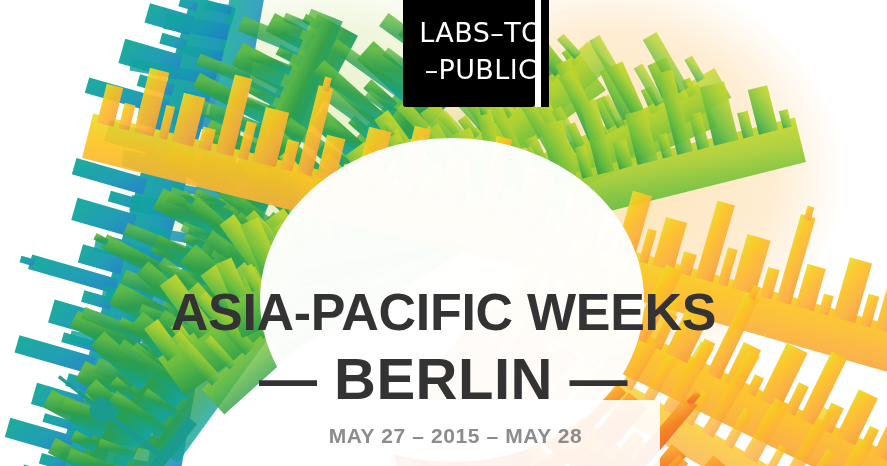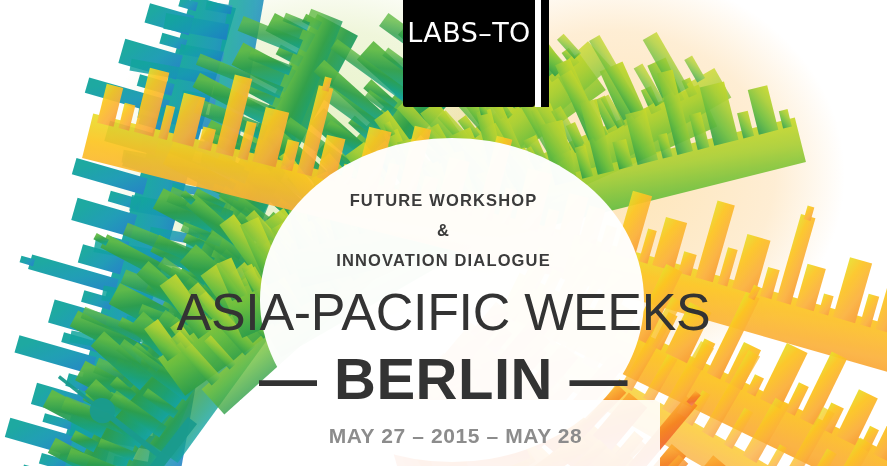--- a/index.html
+++ b/index.html
@@ -56,20 +56,21 @@
     position: absolute;
     width: 132px;
     text-align: center;
     color: #ffffff;
     font-family: "DejaVu Sans", sans-serif;
     font-size: 27px;
     font-weight: 400;
     letter-spacing: 0.4px;
     line-height: 1;
     white-space: nowrap;
+    padding-left: 12px;
   }
   #logo-line-1 { top: 23px; }
   #logo-line-2 { top: 60px; }
 
   
   #center-text {
     position: absolute;
     left: 0;
     top: 0;
     width: 887px;
@@ -93,21 +94,21 @@
     white-space: nowrap;
   }
   #event-title {
     position: absolute;
     left: 0;
     top: 286px;
     width: 887px;
     text-align: center;
     color: #333333;
     font-size: 52px;
-    font-weight: normal;
+    font-weight: bold;
     letter-spacing: -0.3px;
     line-height: 1;
     white-space: nowrap;
   }
   #event-city {
     position: absolute;
     left: 0;
     top: 350px;
     width: 887px;
     text-align: center;
@@ -336,31 +337,27 @@
         <use href="#skylineSpikes" fill="url(#gradOrangeBottom)" opacity="0.85"></use>
       </g>
     </g>
 
     <ellipse cx="452" cy="300" rx="192" ry="162" fill="#ffffff" opacity="0.97"></ellipse>
     <rect x="240" y="400" width="420" height="70" fill="#ffffff" opacity="0.9"></rect>
   </svg>
 
   <div id="logo-badge">
     <div class="logo-line" id="logo-line-1">LABS–TO</div>
+    <div class="logo-line" id="logo-line-2">–PUBLIC</div>
   </div>
   <div id="logo-stripe-gap"></div>
   <div id="logo-stripe"></div>
 
   <div id="center-text">
 
-    <div id="subtitle-block">
-      <div class="subtitle-line">FUTURE WORKSHOP</div>
-      <div class="subtitle-line">&amp;</div>
-      <div class="subtitle-line">INNOVATION DIALOGUE</div>
-    </div>
 
     <div id="event-title">ASIA-PACIFIC WEEKS</div>
     <div id="event-city">— BERLIN —</div>
     <div id="event-dates">MAY 27 – 2015 – MAY 28</div>
 
   </div>
 
 </div>
 
 </body></html>

